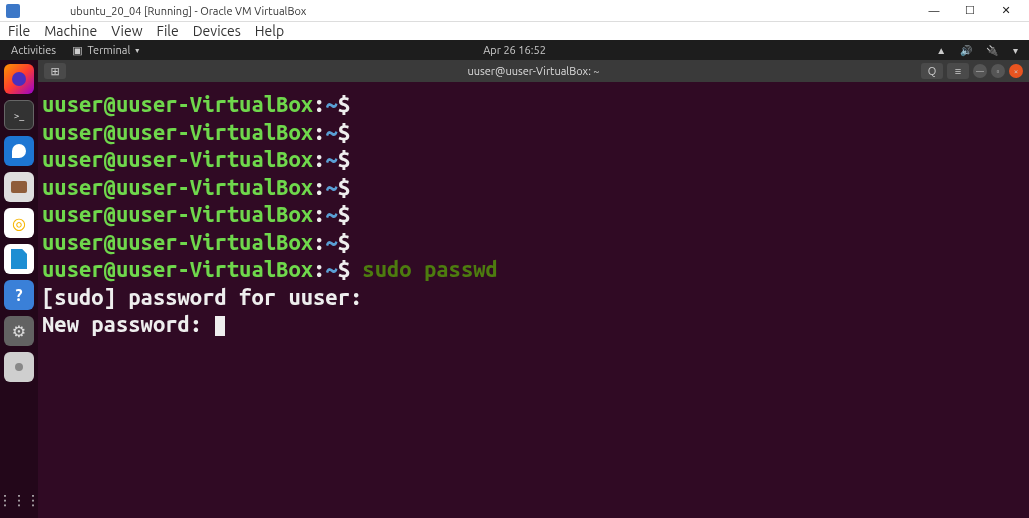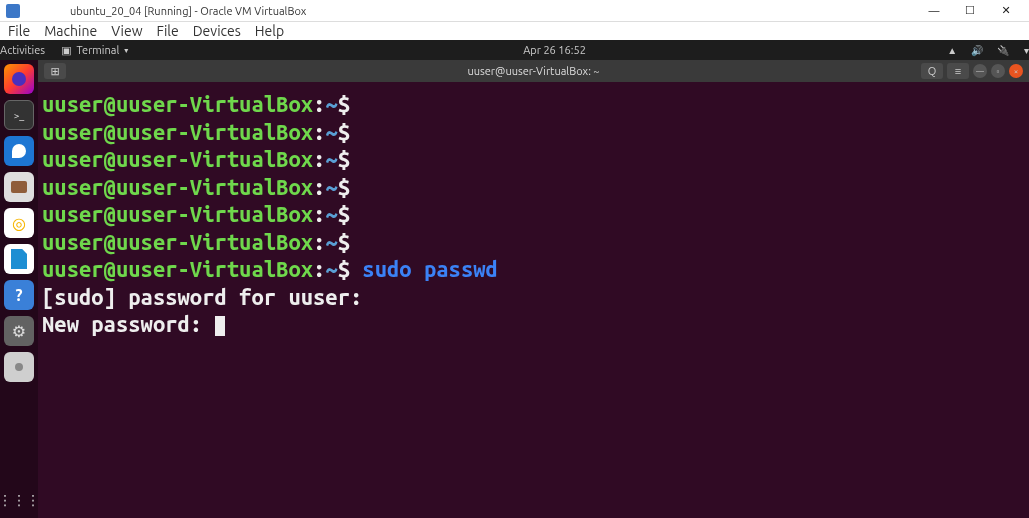--- a/index.html
+++ b/index.html
@@ -25,24 +25,24 @@
       padding:0 8px;font-size:14px;color:#333;
     }
     .host-menubar span{cursor:default;}
     
     .guest{
       position:absolute; left:0; top:40px; width:1029px; height:478px;
       background:#2c001e;
     }
     .gnome-topbar{
       height:20px;background:#1d1d1d;color:#ccc;display:flex;align-items:center;
-      font-size:11px;padding:0 0;position:relative;
+      font-size:11px;padding:0 11px;position:relative;
     }
     .gnome-topbar .left{display:flex;gap:16px;align-items:center;}
-    .gnome-topbar .center{position:absolute;left:50%;transform:translateX(-50%);margin-left:40px;}
+    .gnome-topbar .center{position:absolute;left:50%;transform:translateX(-50%);}
     .gnome-topbar .right{margin-left:auto;display:flex;align-items:center;gap:14px;font-size:10px;}
     .gnome-topbar .termmenu{display:flex;align-items:center;gap:5px;}
     .gnome-topbar .tri{font-size:8px;}
     
     .term-titlebar{
       height:22px;background:#3a3a3a;color:#ddd;display:flex;align-items:center;
       font-size:11px;margin-left:38px;position:relative;
     }
     .term-titlebar .tb-left{display:flex;align-items:center;gap:6px;padding-left:6px;}
     .term-titlebar .tb-btn{width:22px;height:16px;background:#4a4a4a;border-radius:3px;display:flex;align-items:center;justify-content:center;font-size:11px;color:#ccc;}
@@ -81,21 +81,21 @@
       position:absolute;left:38px;top:42px;right:0;bottom:0;
       background:#300a24;
       font-family:"Ubuntu Mono","DejaVu Sans Mono",Menlo,Consolas,monospace;
       font-size:22px;line-height:1.25;
       color:#eee;
       padding:8px 4px;
       font-weight:600;
     }
     .prompt-user{color:#6fd84c;}
     .prompt-path{color:#5a9fd4;}
-    .cmd{color:#3b82f6;font-weight:600;}
+    .cmd{color:#4d7c0f;font-weight:600;}
     .termline{white-space:pre;}
     .cursor{display:inline-block;width:10px;height:20px;background:#eee;vertical-align:text-bottom;margin-left:1px;}
   </style>
 </head>
 <body>
 
 <div class="host-titlebar">
   <div class="vb-icon"></div>
   <div class="title">ubuntu_20_04 [Running] - Oracle VM VirtualBox</div>
   <div class="wc">

